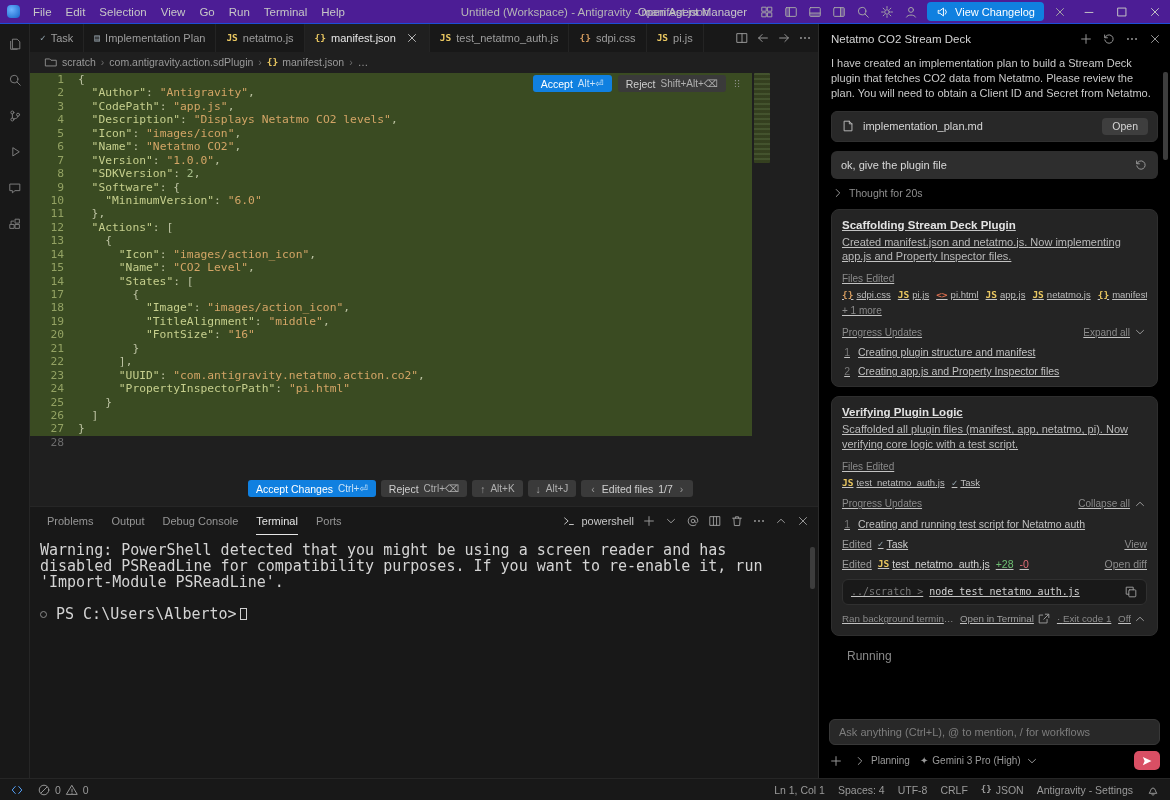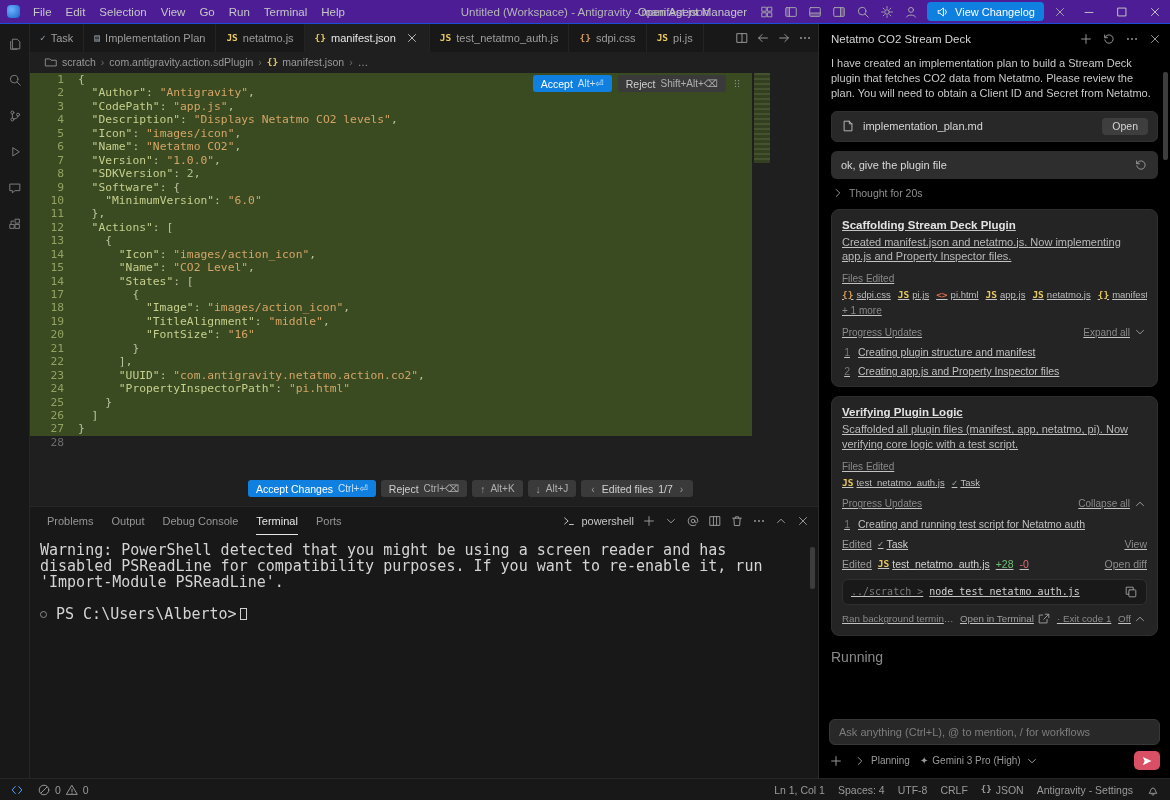--- a/index.html
+++ b/index.html
@@ -130,21 +130,21 @@
 .cmdbox{display:flex;align-items:center;gap:6px;margin-top:9px;background:#191919;border:1px solid #303030;border-radius:6px;padding:5px 8px;font-family:"DejaVu Sans Mono",monospace;font-size:10px;}
 .cpath{color:#7a7a7a;}
 .ccmd{color:#d0d0d0;flex:1;white-space:nowrap;overflow:hidden;}
 .copybtn{display:flex;color:#9a9a9a;}
 .copybtn svg{width:12px;height:12px;}
 .ranrow{display:flex;align-items:center;gap:6px;margin-top:7px;font-size:9.8px;color:#8a8a8a;}
 .rantext{max-width:112px;overflow:hidden;text-overflow:ellipsis;white-space:nowrap;}
 .ranlink{display:flex;align-items:center;gap:3px;color:#9d9d9d;}
 .ranexit::before{content:"· ";}
 .rantoggle{display:flex;align-items:center;gap:2px;margin-left:auto;}
-.running{margin-top:13px;color:#8a8a8a;font-size:14px;}
+.running{margin-top:13px;color:#8a8a8a;font-size:12px;margin-left:16px;}
 .agent-scroll{position:absolute;right:2px;top:48px;width:5px;height:88px;background:#3d3d3d;border-radius:2px;}
 .agent-footer{flex:none;padding:4px 10px 8px;}
 .frow1{display:flex;align-items:center;gap:11px;margin-bottom:6px;}
 .hic.blue{color:#5aa4f5;}
 .review{margin-left:auto;display:flex;align-items:center;gap:5px;font-size:10.5px;color:#a0a0a0;}
 .agent-input{width:100%;height:26px;background:#282828;border:1px solid #383838;border-radius:6px;color:#dddddd;
   font-family:"Liberation Sans",sans-serif;font-size:11px;padding:0 9px;outline:none;}
 .agent-input::placeholder{color:#7d7d7d;}
 .frow2{display:flex;align-items:center;gap:10px;margin-top:6px;font-size:10px;color:#9a9a9a;}
 .fsel{display:flex;align-items:center;gap:4px;}

